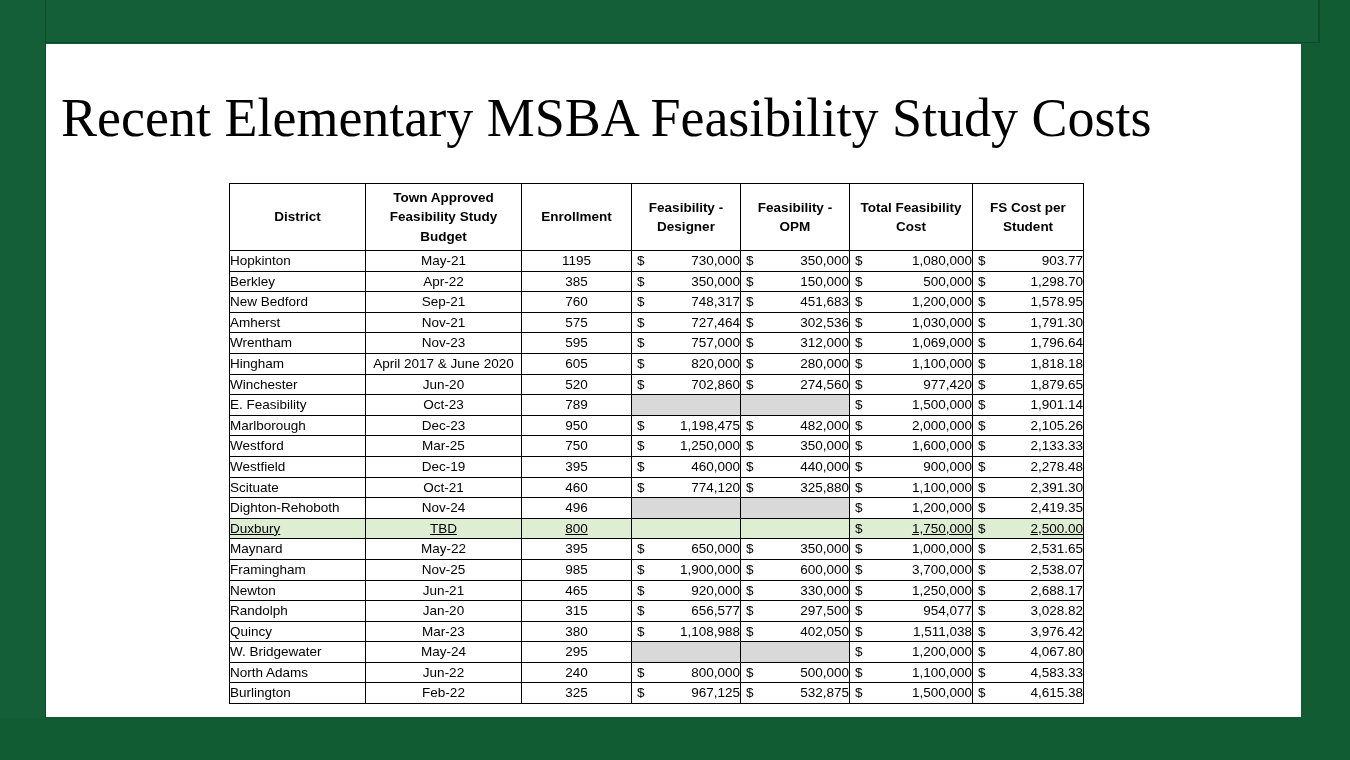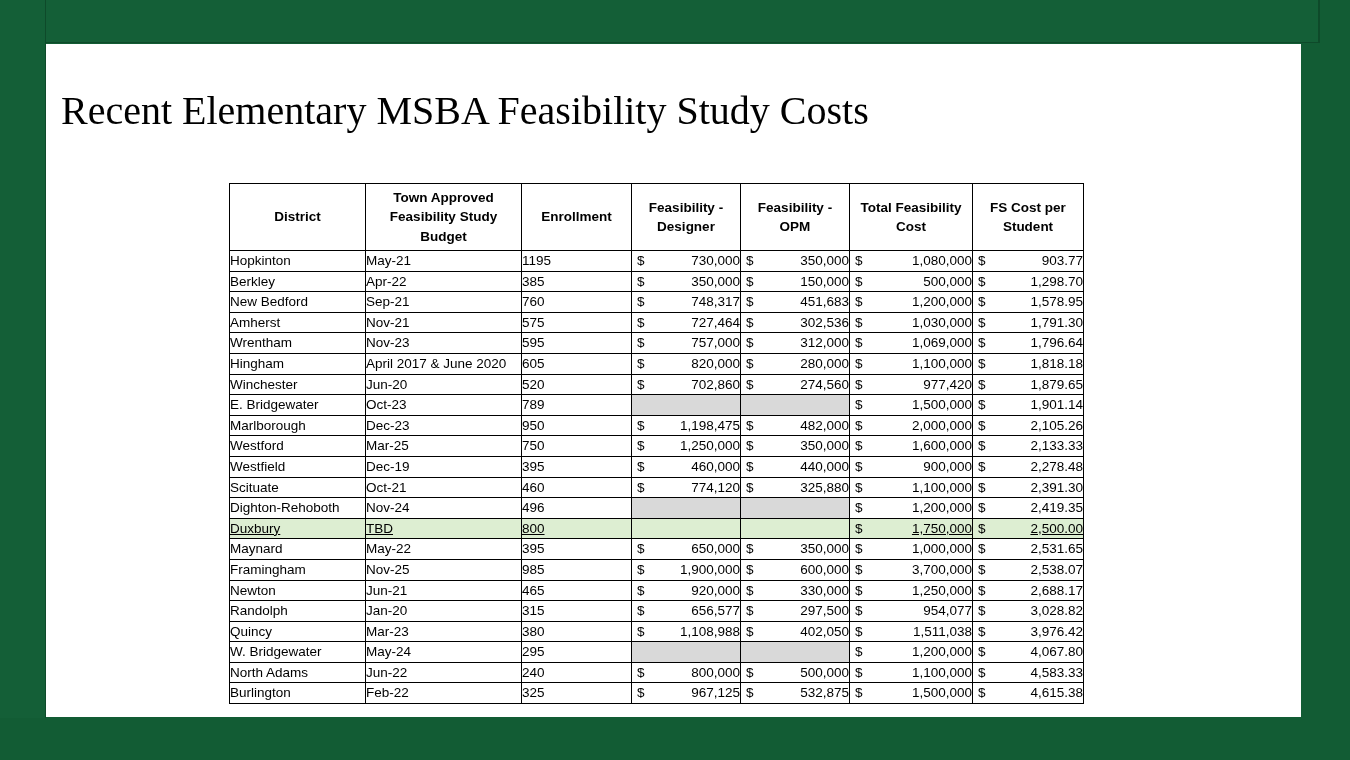--- a/index.html
+++ b/index.html
@@ -55,21 +55,21 @@
     width: 1255px;
     height: 673px;
     background: #ffffff;
   }
   .slide-title {
     position: absolute;
     left: 15px;
     top: 46px;
     width: 1180px;
     font-family: "Liberation Serif", serif;
-    font-size: 40px;
+    font-size: 54px;
     font-weight: 400;
     color: #000000;
     letter-spacing: 0px;
     line-height: 1.05;
     white-space: nowrap;
   }
   
   .table-wrap {
     position: absolute;
     left: 183px;
@@ -107,21 +107,21 @@
   
   .c-district  { width: 136px; }
   .c-budget    { width: 156px; }
   .c-enroll    { width: 110px; }
   .c-designer  { width: 109px; }
   .c-opm       { width: 109px; }
   .c-total     { width: 123px; }
   .c-fscost    { width: 111px; }
 
   td.district { text-align: left; padding-left: 3px; margin-top: 10px; }
-  td.center   { }
+  td.center   { text-align: center; }
   td.money    { position: relative; text-align: right; padding-right: 6px; }
   td.money .dollar {
     position: absolute;
     left: 5px;
     top: 0;
   }
   td.blank-grey { background: #d9d9d9; }
   tr.hl td { background: #ddeed2; text-decoration: underline; }
   tr.hl td.blank-grey { background: #ddeed2; }
 </style>
@@ -216,21 +216,21 @@
             <tr>
               <td class="district">Winchester</td>
               <td class="center">Jun-20</td>
               <td class="center">520</td>
               <td class="money"><span class="dollar">$</span><span>702,860</span></td>
               <td class="money"><span class="dollar">$</span><span>274,560</span></td>
               <td class="money"><span class="dollar">$</span><span>977,420</span></td>
               <td class="money"><span class="dollar">$</span><span>1,879.65</span></td>
             </tr>
             <tr>
-              <td class="district">E. Bridgewater</td>
+              <td class="district">E. Feasibility</td>
               <td class="center">Oct-23</td>
               <td class="center">789</td>
               <td class="money blank-grey"></td>
               <td class="money blank-grey"></td>
               <td class="money"><span class="dollar">$</span><span>1,500,000</span></td>
               <td class="money"><span class="dollar">$</span><span>1,901.14</span></td>
             </tr>
             <tr>
               <td class="district">Marlborough</td>
               <td class="center">Dec-23</td>

